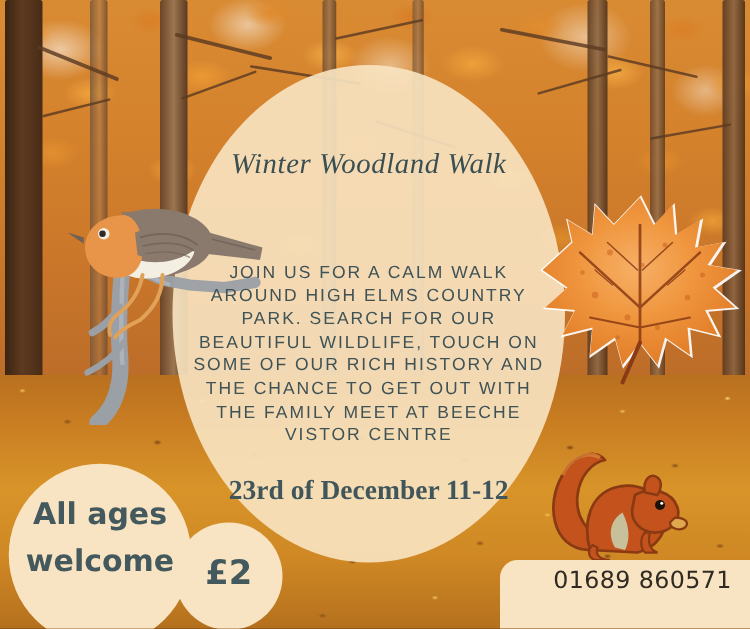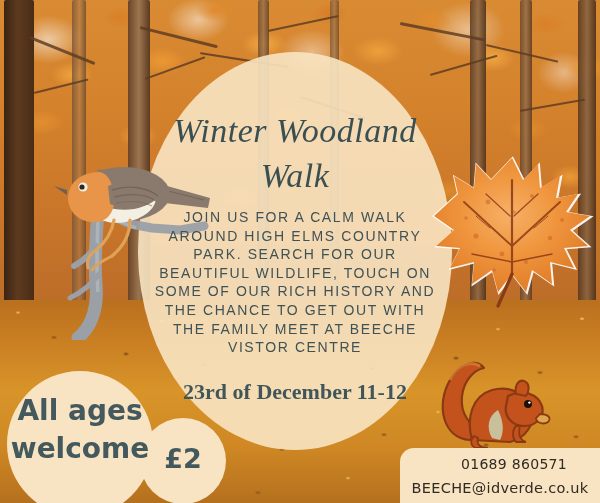--- a/index.html
+++ b/index.html
@@ -127,21 +127,21 @@
     background:#f8e4c2;
     border-radius:14px 0 0 0;
   }
 
   
   #title {
     position:absolute; left:138px; top:108px; width:314px;
     text-align:center;
     font-family:"Liberation Serif", serif;
     font-style:italic;
-    font-size:34px;
+    font-size:23px;
     line-height:45px;
     color:#3a4f52;
     letter-spacing:.5px;
   }
   #body-copy {
     position:absolute; left:150px; top:208px; width:290px;
     text-align:center;
     font-family:Liberation Sans, sans-serif;
     font-size:14px;
     line-height:18.6px;
@@ -156,42 +156,42 @@
     font-weight:bold;
     font-size:22px;
     line-height:21px;
     color:#41565a;
   }
   #ages-text {
     position:absolute; left:10px; top:392px; width:140px;
     text-align:center;
     font-family:"DejaVu Sans", sans-serif;
     font-weight:bold;
-    font-size:28px;
+    font-size:24px;
     line-height:38px;
     color:#44595d;
   }
   #price-text {
     position:absolute; left:140px; top:443px; width:86px;
     text-align:center;
     font-family:"DejaVu Sans", sans-serif;
     font-weight:bold;
     font-size:27px;
     color:#44595d;
   }
   #contact-lines {
     position:absolute; left:400px; top:452px; width:200px;
     text-align:center;
     font-family:"DejaVu Sans", sans-serif;
     font-size:15px;
     line-height:24px;
     color:#2f2a22;
     letter-spacing:.3px;
   }
-  #contact-lines .phone { font-size:14px;padding-left:28px; }
+  #contact-lines .phone { font-size:19px;padding-left:28px; }
   #contact-lines .email { font-size:14.5px; }
 
   .illus { position:absolute; }
 </style>
 </head>
 <body>
 
 <div id="poster">
 
   <div class="bg-layer">
@@ -341,16 +341,15 @@
 
   <div id="title">Winter Woodland Walk</div>
   <div id="body-copy">JOIN US FOR A CALM WALK AROUND HIGH ELMS COUNTRY PARK. SEARCH FOR OUR BEAUTIFUL WILDLIFE, TOUCH ON SOME OF OUR RICH HISTORY AND THE CHANCE TO GET OUT WITH THE FAMILY MEET AT BEECHE VISTOR CENTRE</div>
   <div id="dates">
     <div>23rd of December 11-12</div>
   </div>
 
   <div id="contact-box"></div>
   <div id="contact-lines">
     <div class="phone">01689 860571</div>
-    <div class="email">BEECHE@idverde.co.uk</div>
   </div>
 
 </div>
 
 </body></html>

